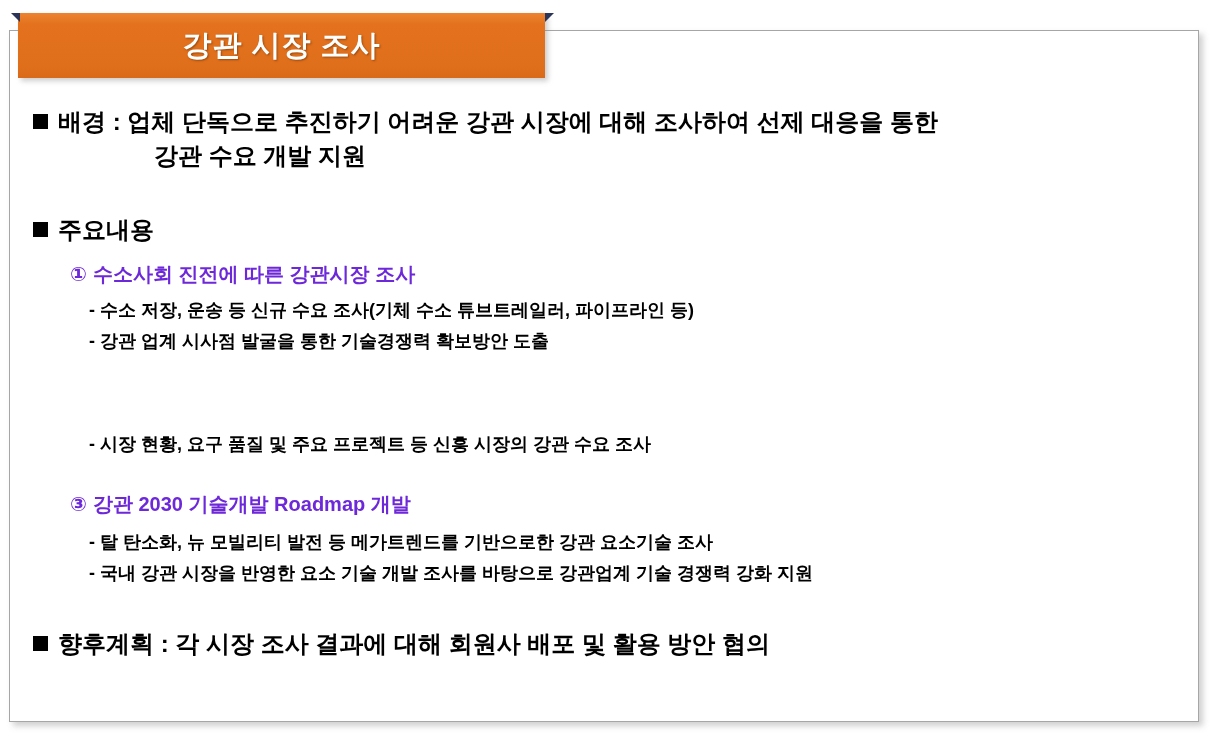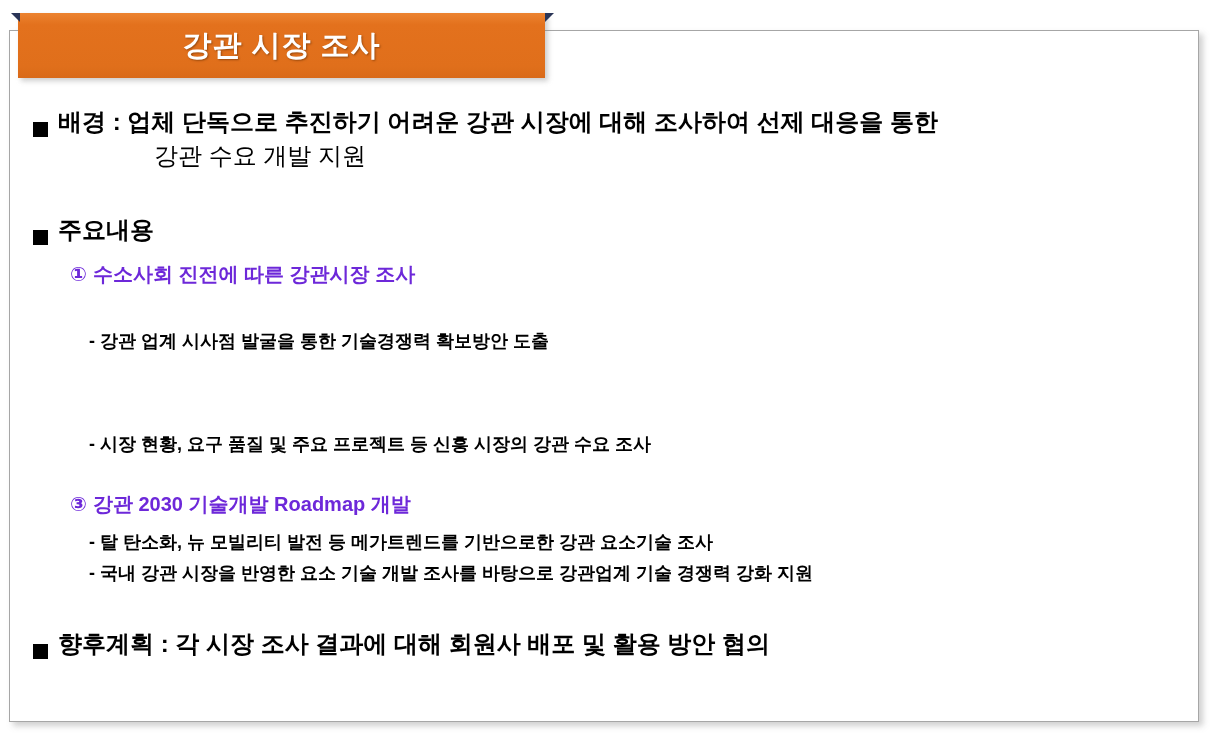--- a/index.html
+++ b/index.html
@@ -87,40 +87,40 @@
     position: absolute;
     left: 9px;
     top: 80px;
     width: 1190px;
     height: 642px;
   }
 
   .lvl1 {
     position: absolute;
     display: flex;
-    align-items: flex-end;
+    align-items: flex-start;
     font-size: 24px;
     font-weight: bold;
     color: #000000;
     white-space: nowrap;
   }
   .sq-bullet {
     display: inline-block;
     width: 15px;
     height: 15px;
     background: #000000;
     margin-right: 10px;
     margin-top: 7px;
     flex: 0 0 auto;
   }
   .lvl1-text { line-height: 30px; }
   .lvl1-cont {
     position: absolute;
     font-size: 24px;
-    font-weight: normal;
+    font-weight: bold;
     color: #000000;
     white-space: nowrap;
     line-height: 30px;
   }
 
   .num-head {
     position: absolute;
     font-size: 20px;
     font-weight: bold;
     color: #6d28d9;
@@ -162,20 +162,21 @@
     <div class="lvl1-cont" style="left:145px; top:61px;">강관 수요 개발 지원</div>
 
     <div class="lvl1" style="left:24px; top:124px;margin-top:11px;">
       <span class="sq-bullet"></span>
       <span class="lvl1-text">주요내용</span>
     </div>
 
     <div class="num-head" style="left:61px; top:181px;">
       <span class="num-circle">①</span><span>수소사회 진전에 따른 강관시장 조사</span>
     </div>
+    <div class="dash-line" style="left:80px; top:218px;">- 수소 저장, 운송 등 신규 수요 조사(기체 수소 튜브트레일러, 파이프라인 등)</div>
     <div class="dash-line" style="left:80px; top:249px;">- 강관 업계 시사점 발굴을 통한 기술경쟁력 확보방안 도출</div>
 
     <div class="dash-line" style="left:80px; top:352px;">- 시장 현황, 요구 품질 및 주요 프로젝트 등 신흥 시장의 강관 수요 조사</div>
 
     <div class="num-head" style="left:61px; top:411px;">
       <span class="num-circle">③</span><span>강관 2030 기술개발 Roadmap 개발</span>
     </div>
     <div class="dash-line" style="left:80px; top:450px;">- 탈 탄소화, 뉴 모빌리티 발전 등 메가트렌드를 기반으로한 강관 요소기술 조사</div>
     <div class="dash-line" style="left:80px; top:481px;">- 국내 강관 시장을 반영한 요소 기술 개발 조사를 바탕으로 강관업계 기술 경쟁력 강화 지원</div>
 

